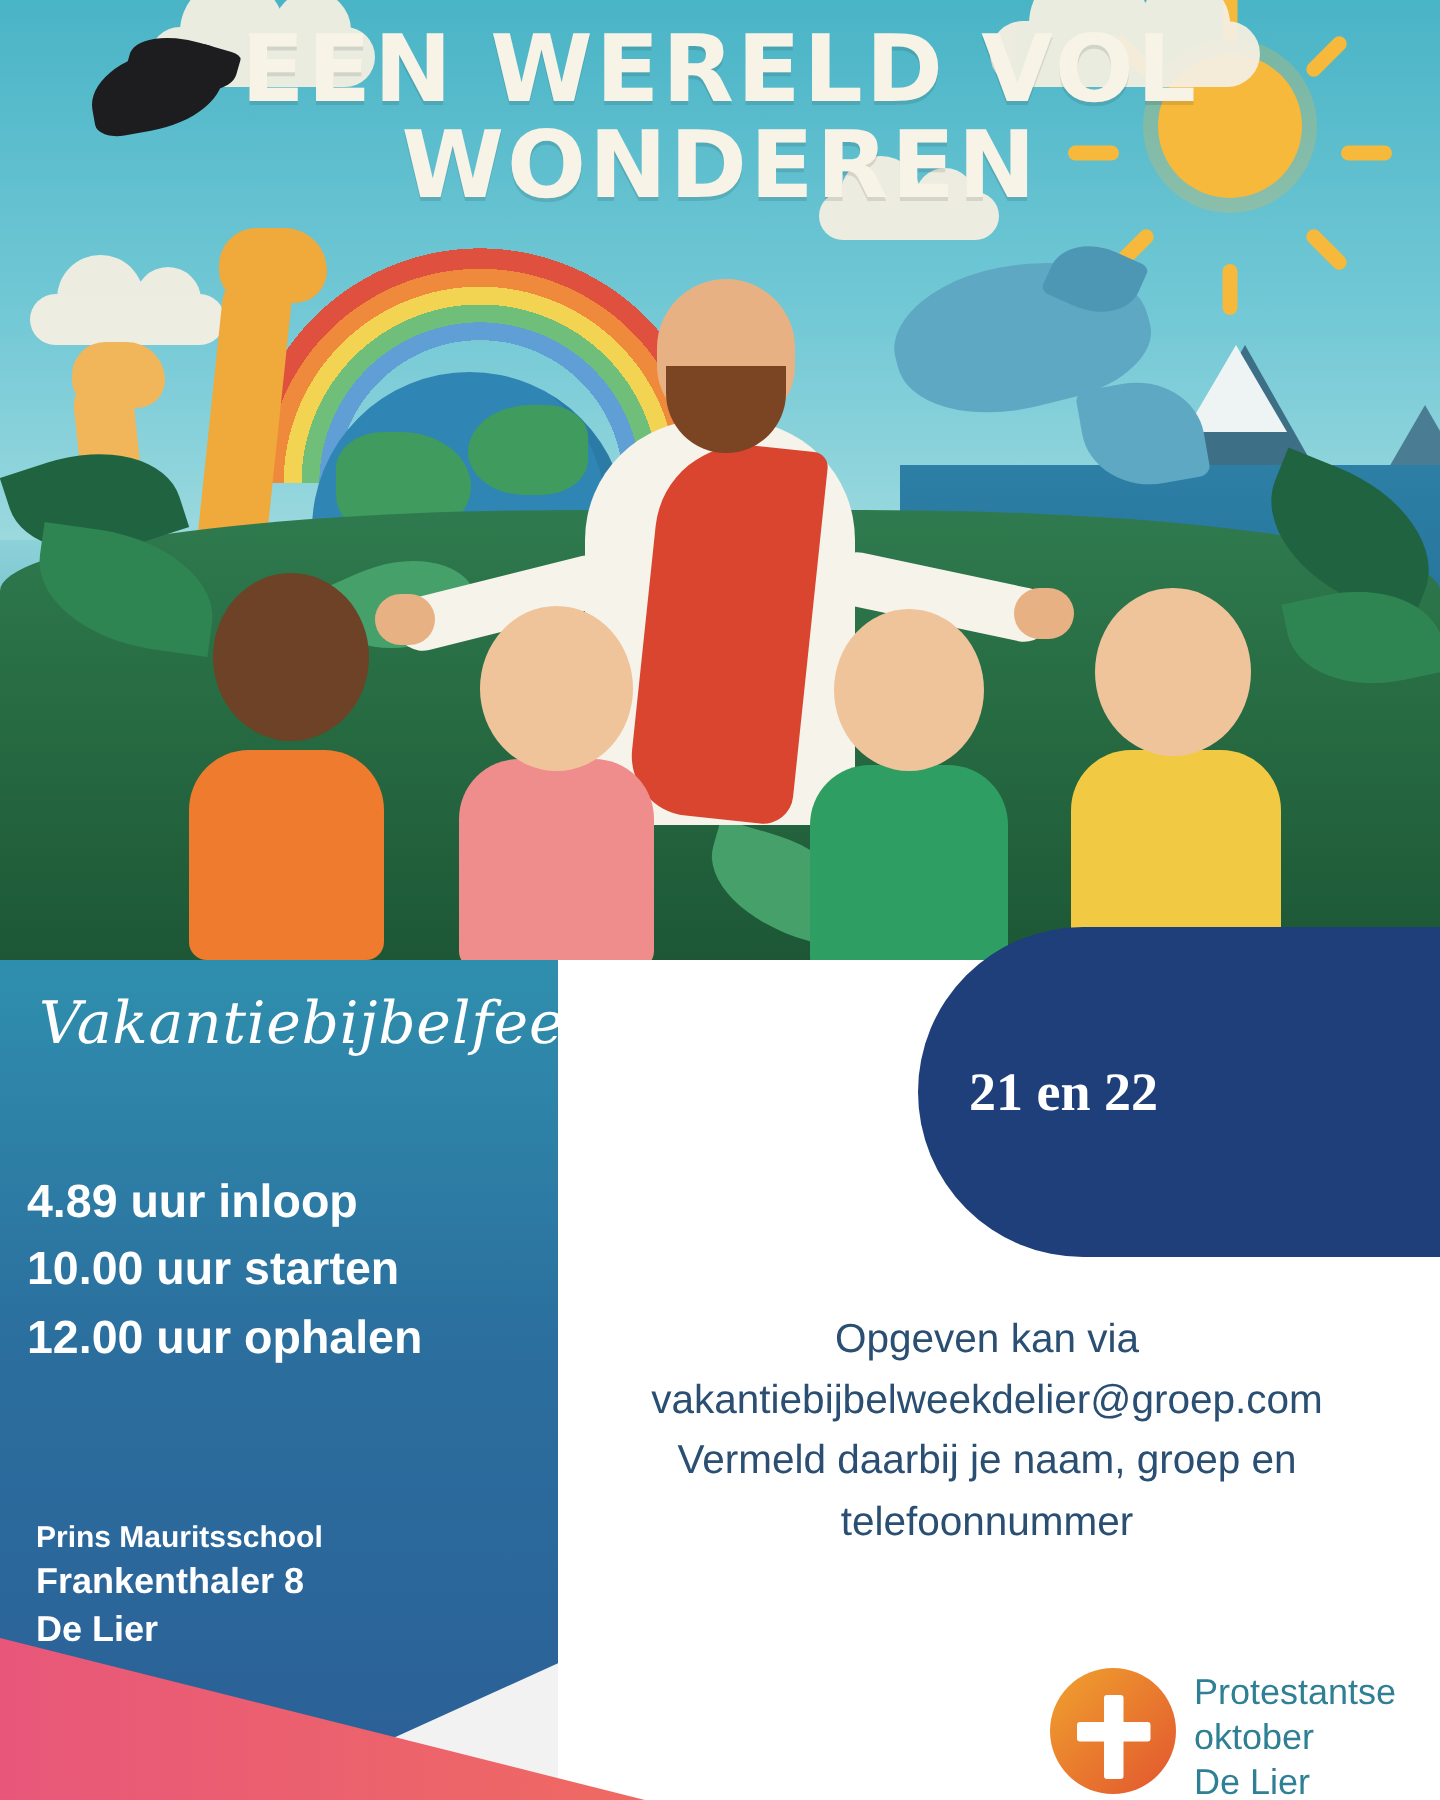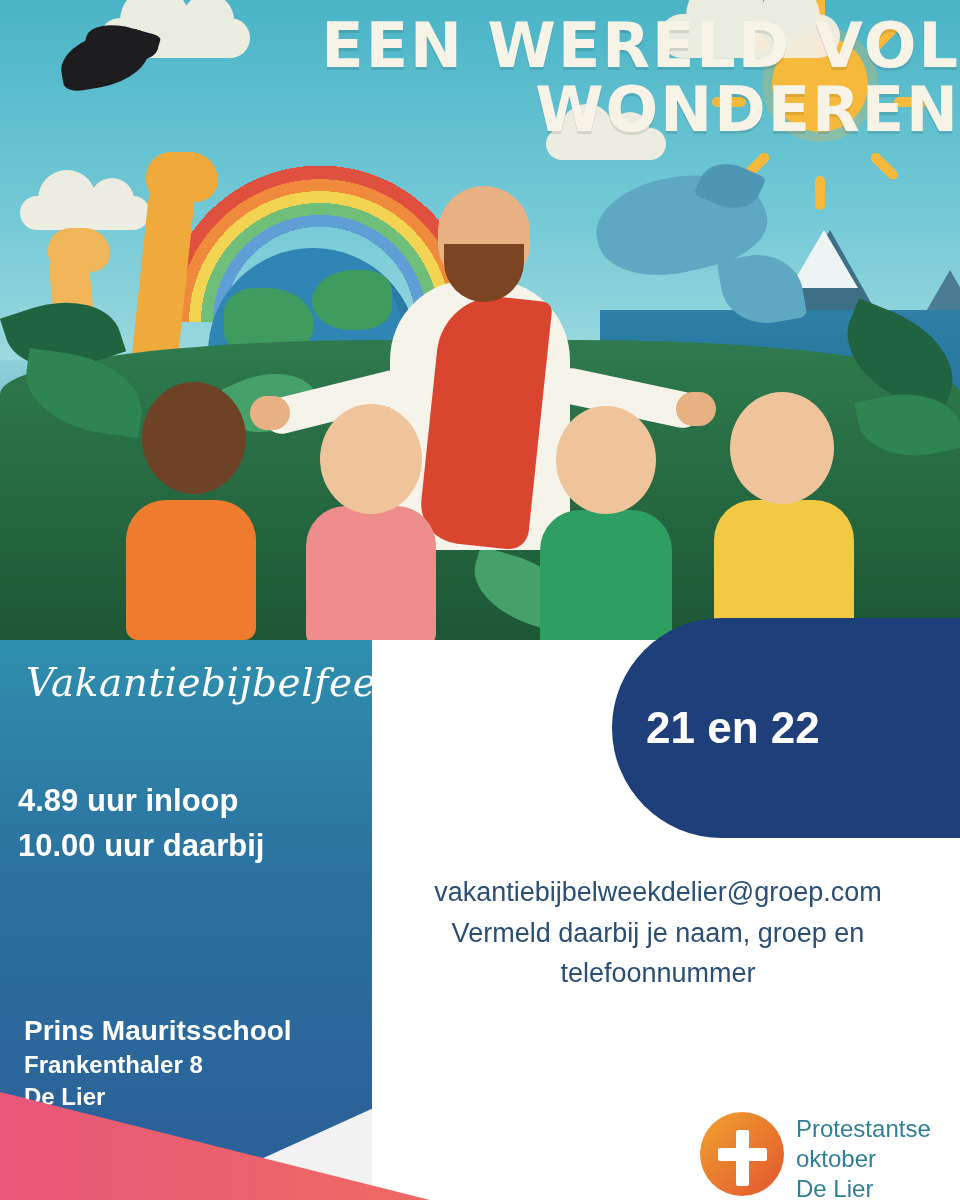--- a/index.html
+++ b/index.html
@@ -286,21 +286,21 @@
     width: 72px; height: 34px;
     background: #1d1d1f;
     border-radius: 60% 10% 60% 10%;
     transform: rotate(16deg);
   }
 
   .title-wrap {
     position: absolute;
     left: 0; top: 14px;
     width: 960px;
-    text-align: right;
+    text-align: center;
     z-index: 40;
   }
   .title-line {
     font-family: "DejaVu Sans", sans-serif;
     font-weight: bold;
     font-size: 62px;
     letter-spacing: 2px;
     color: #f7f3e6;
     text-shadow: 0 3px 0 rgba(0,0,0,.10);
     line-height: 1.04;
@@ -355,41 +355,41 @@
     line-height: 1.46;
   }
   .address {
     position: absolute;
     left: 24px; top: 372px;
     width: 350px;
     color: #ffffff;
     font-weight: bold;
     line-height: 1.33;
   }
-  .address .a1 { font-size: 28px; }
+  .address .a1 { font-size: 20px; }
   .address .a2 { font-size: 24px; }
   .address .a3 { font-size: 24px; }
 
   .date-badge {
     position: absolute;
     left: 612px; top: -22px;
     width: 348px; height: 220px;
     background: #1f3f7a;
     border-radius: 110px 0 0 110px;
     color: #ffffff;
     display: flex;
     flex-direction: column;
     justify-content: center;
     padding-left: 34px;
     box-sizing: border-box;
   }
   .date-badge .d1 {
-    font-family: Liberation Sans, sans-serif;
+    font-family: Liberation Serif, serif;
     font-weight: bold;
-    font-size: 44px;
+    font-size: 36px;
     line-height: 1.12;
   }
   .date-badge .d2 {
     font-family: "DejaVu Sans", sans-serif;
     font-weight: bold;
     font-size: 54px;
     line-height: 1.12;
   }
   .signup {
     position: absolute;
@@ -527,36 +527,38 @@
       <div class="title-line">WONDEREN</div>
     </div>
   </div>
 
   <div class="bottom">
 
     <div class="left-panel">
       <div class="script">Vakantiebijbelfeest</div>
       <div class="times">
         <div>4.89 uur inloop</div>
-        <div>10.00 uur daarbij</div>
+        <div>10.00 uur starten</div>
+        <div>12.00 uur ophalen</div>
       </div>
       <div class="address">
         <div class="a1">Prins Mauritsschool</div>
         <div class="a2">Frankenthaler 8</div>
         <div class="a3">De Lier</div>
       </div>
     </div>
 
     <div class="pink-wedge"></div>
 
     <div class="date-badge">
       <div class="d1">21 en 22</div>
     </div>
 
     <div class="signup">
+      <div>Opgeven kan via</div>
       <div>vakantiebijbelweekdelier@groep.com</div>
       <div>Vermeld daarbij je naam, groep en</div>
       <div>telefoonnummer</div>
     </div>
 
     <div class="logo">
       <div class="logo-mark">
         <div class="logo-cross-v"></div>
         <div class="logo-cross-h"></div>
       </div>

